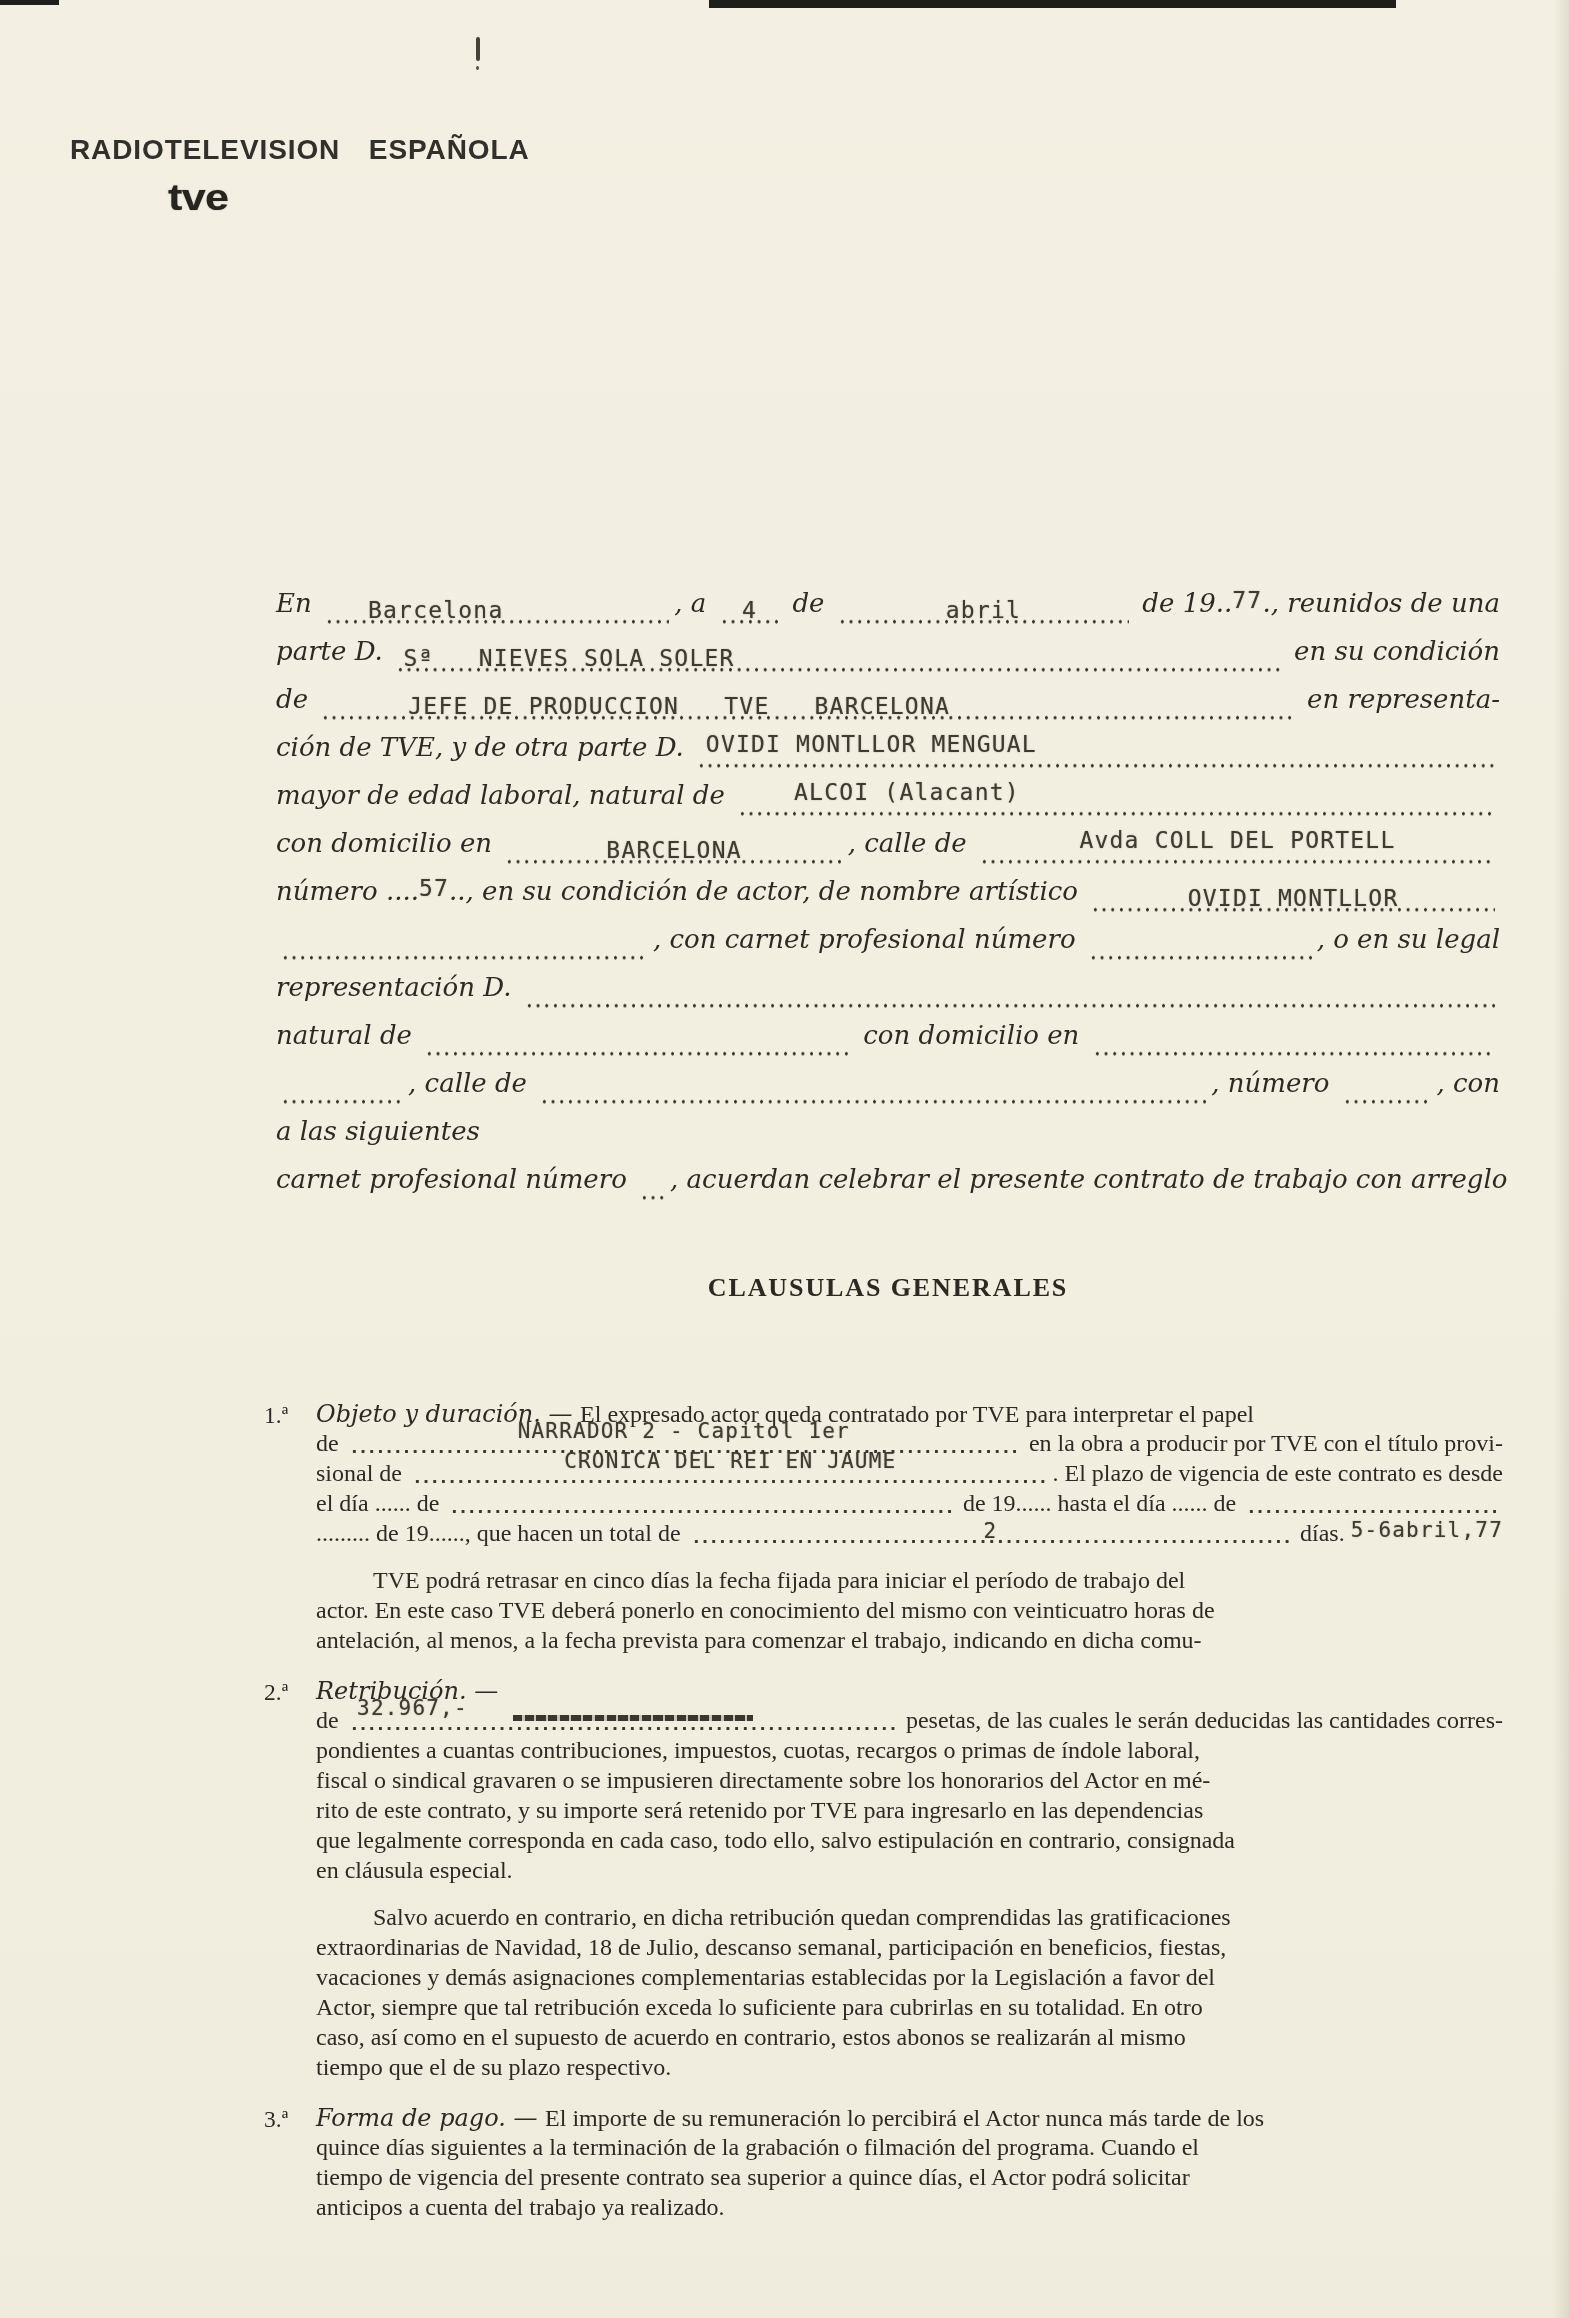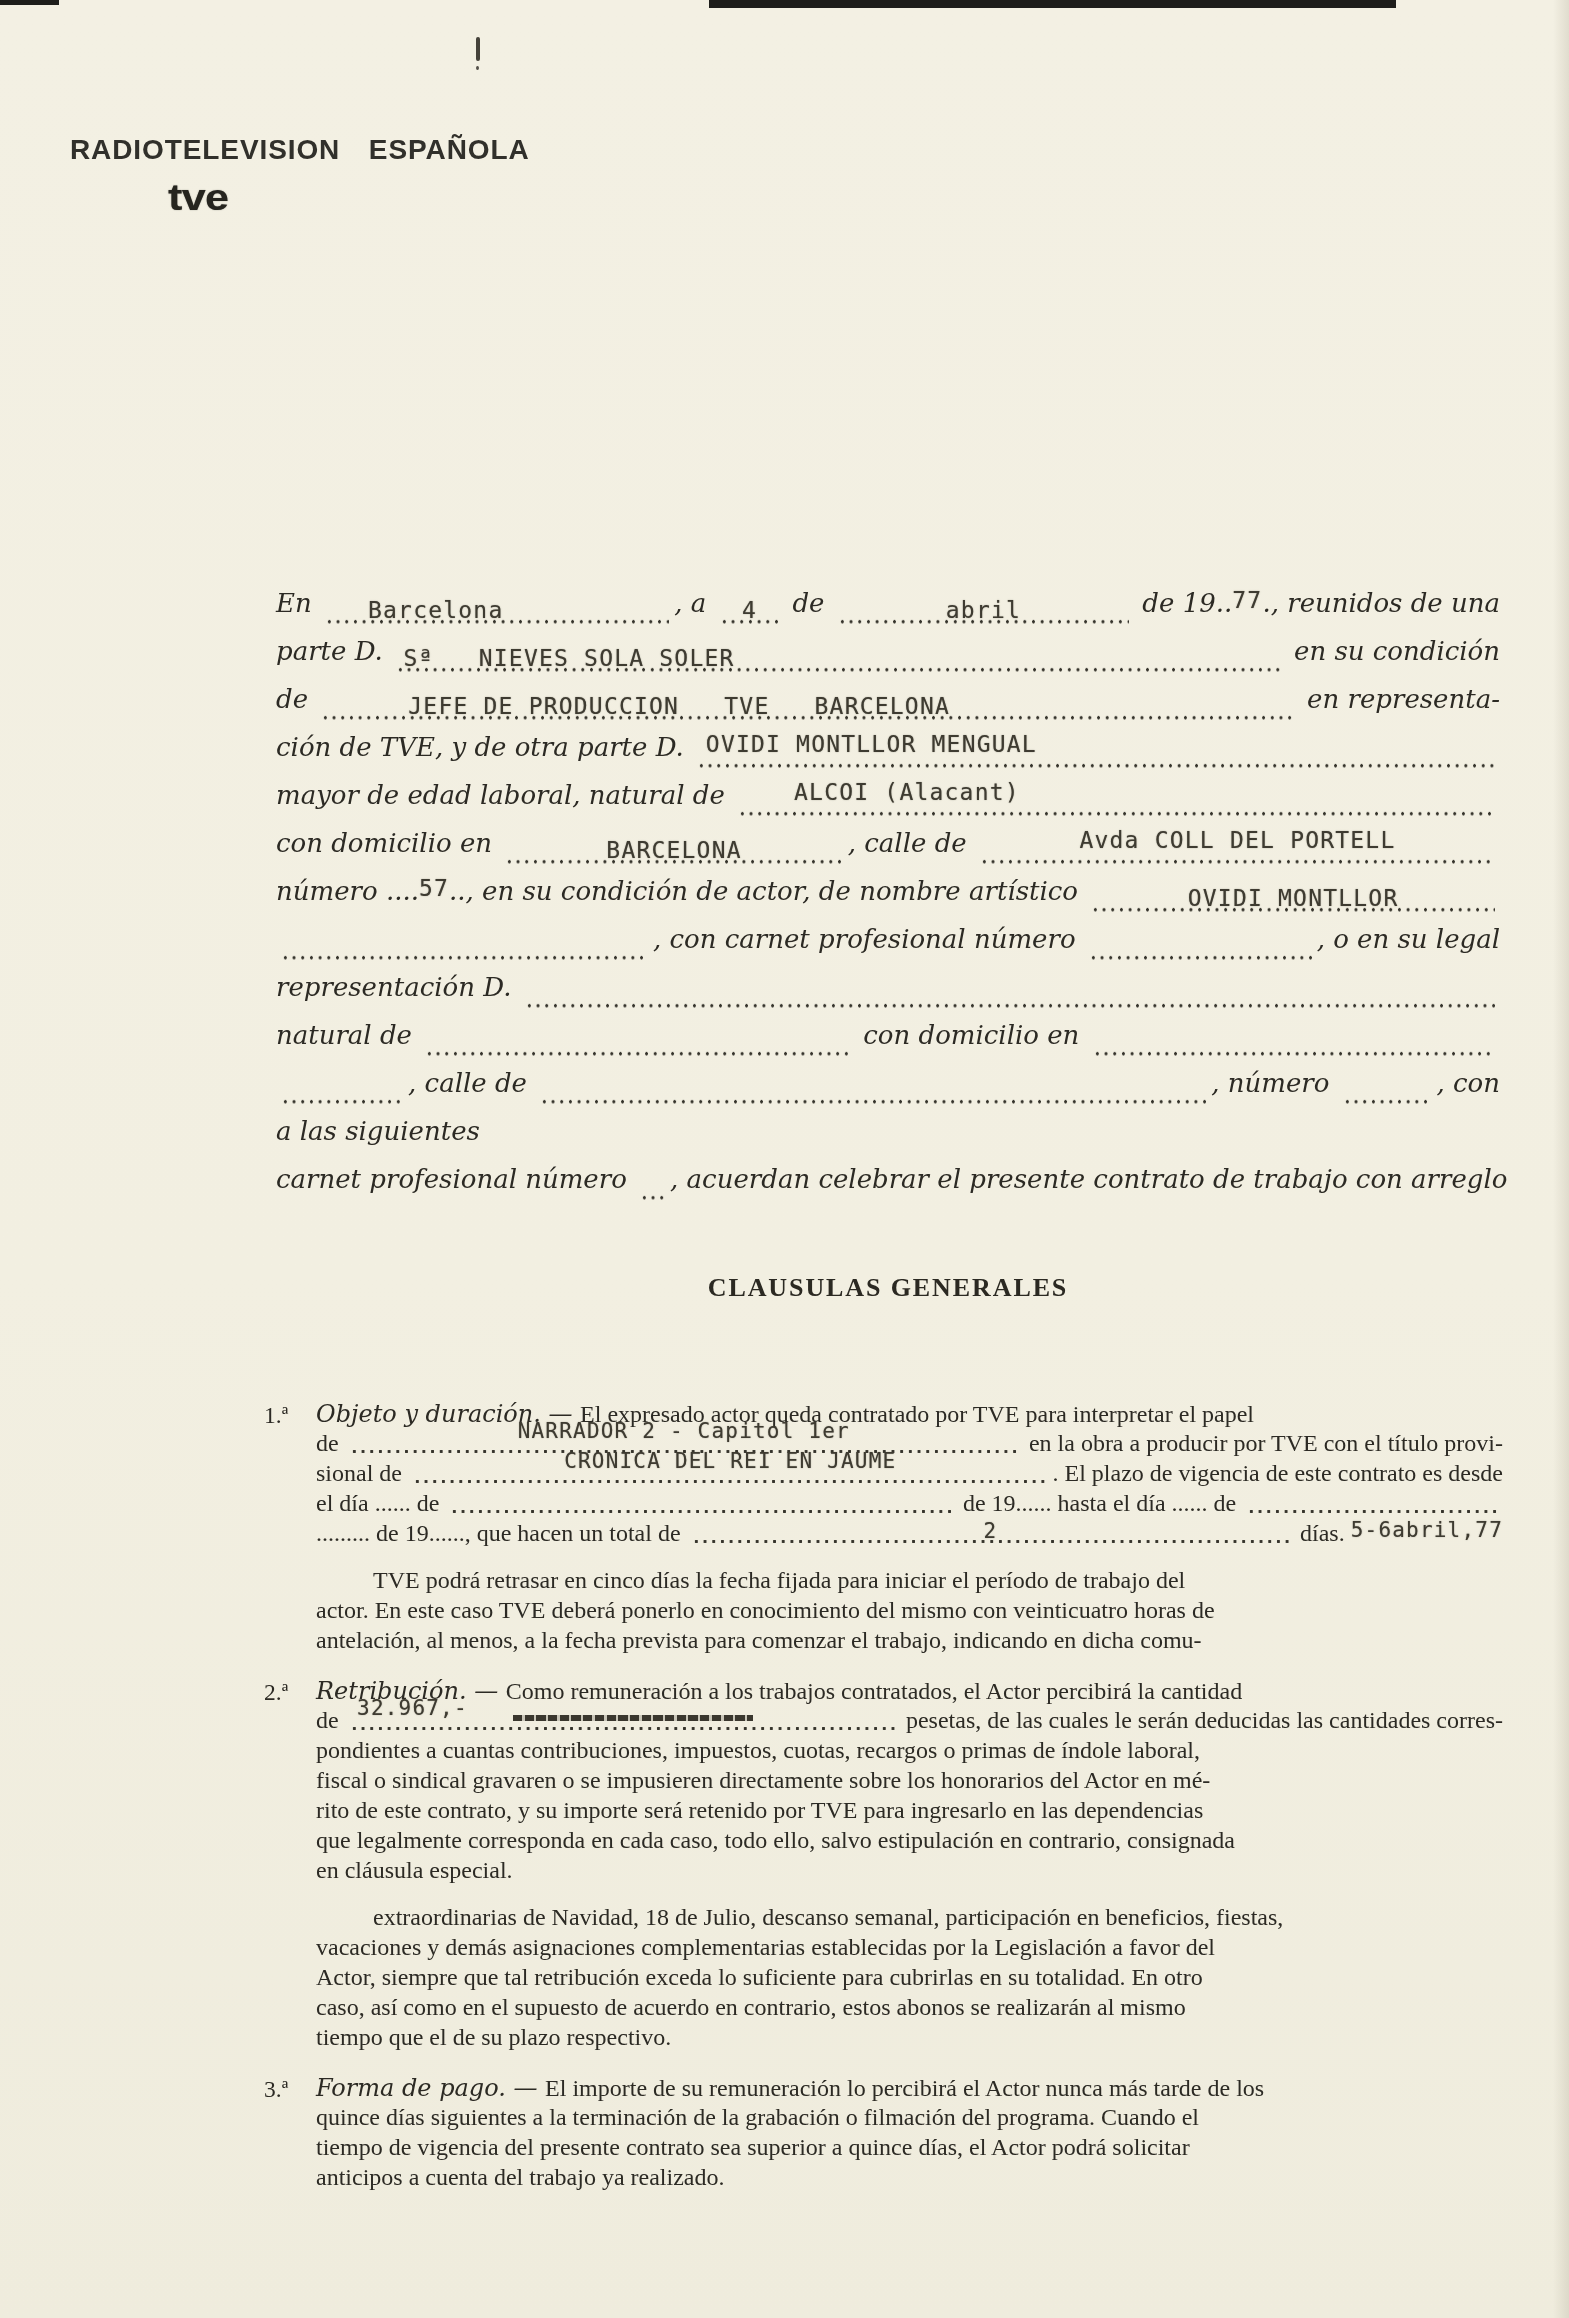--- a/index.html
+++ b/index.html
@@ -252,21 +252,20 @@
           <div class="pline">actor. En este caso TVE deberá ponerlo en conocimiento del mismo con veinticuatro horas de</div>
           <div class="pline">antelación, al menos, a la fecha prevista para comenzar el trabajo, indicando en dicha comu-</div>
         </div>
       </div>
     </div>
     <div class="clause">
       <span class="cnum">2.ª</span>
       <div class="cbody">
         <div class="row crow">
           <span class="printed it">Retribución. — </span>
-          <span class="printed">Como remuneración a los trabajos contratados, el Actor percibirá la cantidad</span>
         </div>
         <div class="row crow">
           <span class="printed">de </span>
           <span class="fill raise" style="flex-grow: 2.2;">
             <span class="dots"></span>
             <span class="typed overlay left">32.967,-</span>
             <span class="strikeblob"></span>
           </span>
           <span class="printed"> pesetas, de las cuales le serán deducidas las cantidades corres-</span>
         </div>
@@ -279,20 +278,21 @@
         <div class="row crow">
           <span class="printed">rito de este contrato, y su importe será retenido por TVE para ingresarlo en las dependencias</span>
         </div>
         <div class="row crow">
           <span class="printed">que legalmente corresponda en cada caso, todo ello, salvo estipulación en contrario, consignada</span>
         </div>
         <div class="row crow">
           <span class="printed">en cláusula especial.</span>
         </div>
         <div class="para">
+          <div class="pline">Salvo acuerdo en contrario, en dicha retribución quedan comprendidas las gratificaciones</div>
           <div class="pline">extraordinarias de Navidad, 18 de Julio, descanso semanal, participación en beneficios, fiestas,</div>
           <div class="pline">vacaciones y demás asignaciones complementarias establecidas por la Legislación a favor del</div>
           <div class="pline">Actor, siempre que tal retribución exceda lo suficiente para cubrirlas en su totalidad. En otro</div>
           <div class="pline">caso, así como en el supuesto de acuerdo en contrario, estos abonos se realizarán al mismo</div>
           <div class="pline">tiempo que el de su plazo respectivo.</div>
         </div>
       </div>
     </div>
     <div class="clause">
       <span class="cnum">3.ª</span>

